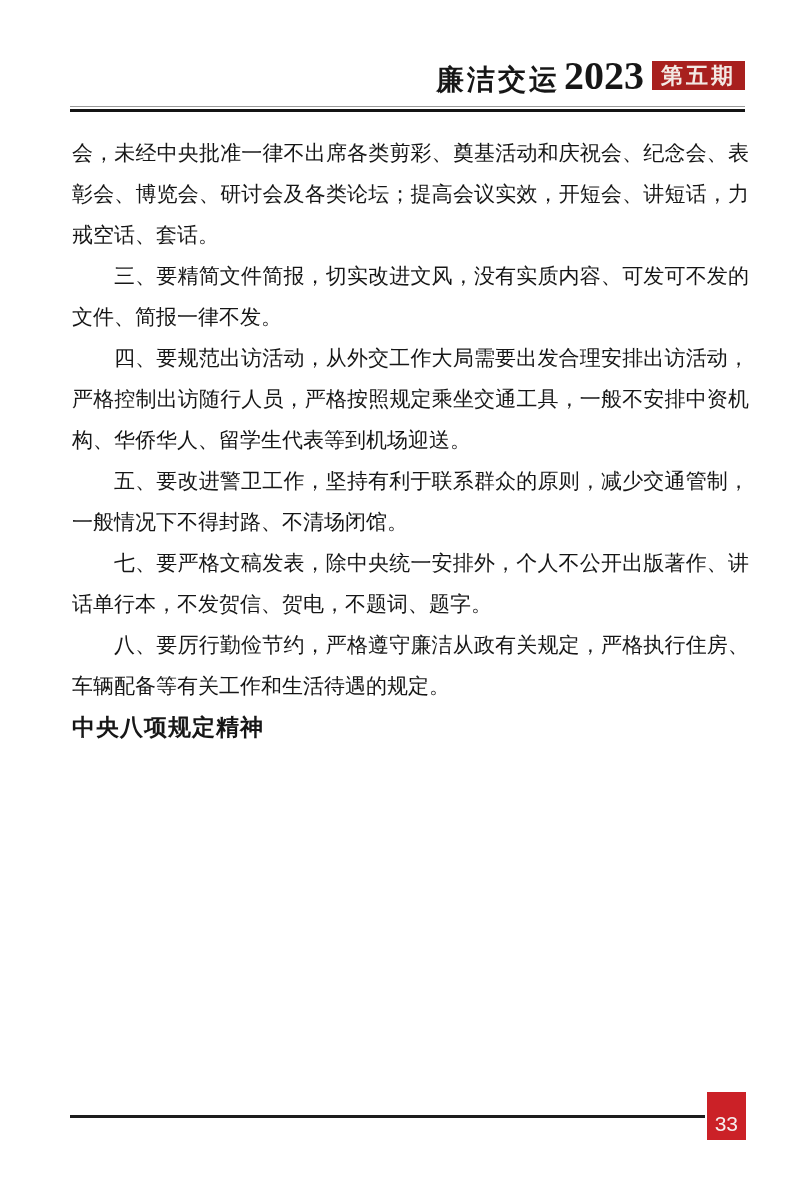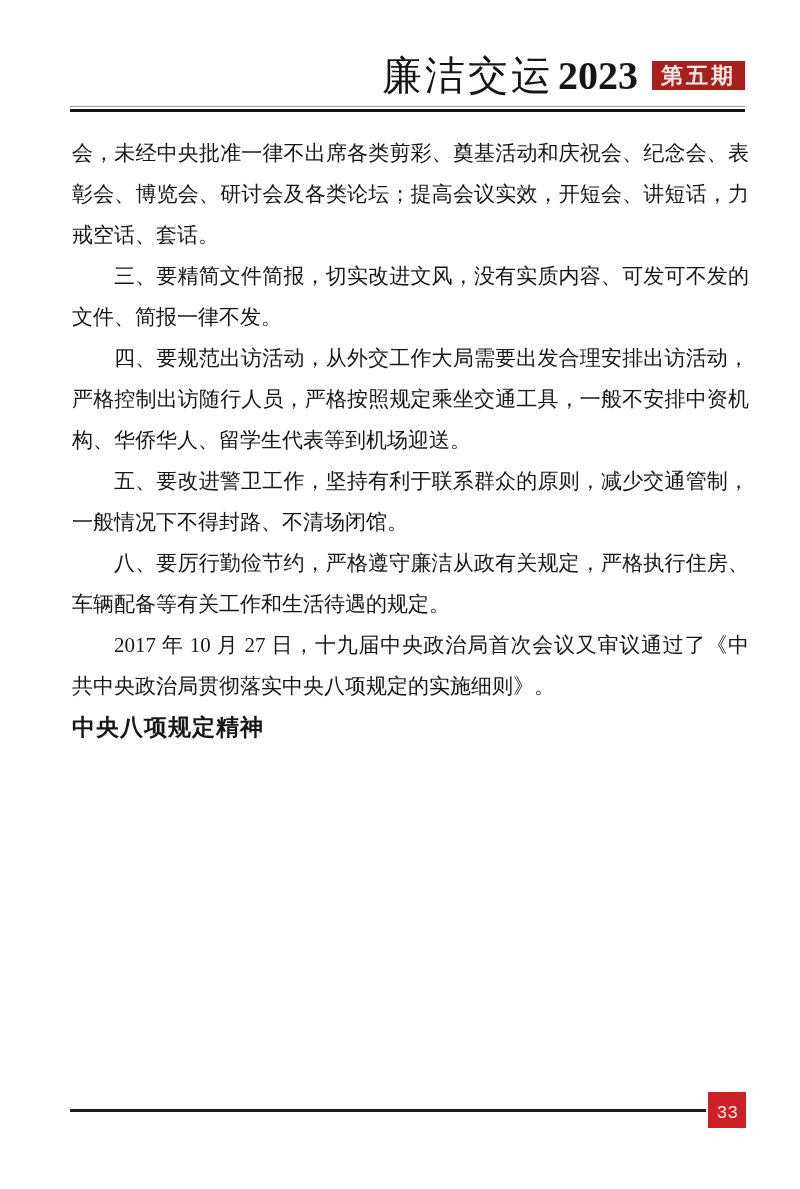--- a/index.html
+++ b/index.html
@@ -4,29 +4,29 @@
 <style>
   html,body { margin:0; padding:0; background:#ffffff; }
   .page {
     position:relative; width:800px; height:1189px; background:#ffffff;
     overflow:hidden; color:#161616;
     font-family:"Liberation Serif","DejaVu Serif",serif;
   }
   
   .masthead { padding-top:56px; text-align:right; padding-right:55px; line-height:1; white-space:nowrap; }
   .masthead-title {
-    font-size:40px; font-weight:normal; letter-spacing:3px;
+    font-size:28px; font-weight:bold; letter-spacing:3px;
     font-family:"Liberation Serif","DejaVu Serif",serif;
   }
   .masthead-year { font-size:40px; font-weight:bold; margin-left:4px;text-align:center; }
   .issue-badge {
     display:inline-block; background:var(--header_badge_red,#a8201e); color:#f3e9e4;
     font-family:"Liberation Sans","DejaVu Sans",sans-serif;
     font-size:22px; font-weight:bold; letter-spacing:3px;
-    padding:4px 9px 3px 9px; margin-left:10px; vertical-align:6px;
+    padding:4px 9px 3px 9px; margin-left:4px; vertical-align:6px;
   }
   .header-rule { margin:10px 55px 0 70px; border-top:1px solid #9a9a9a; }
   .header-rule::after { content:""; display:block; height:3px; background:#141414; margin-top:2px; }
   
   .body-text {
     margin:21px 51px 0 72px;
     font-size:21px; line-height:41px; text-align:justify;
     text-justify:inter-ideograph;
   }
   .body-text p { margin:0; }
@@ -34,44 +34,44 @@
   .section-heading {
     margin:0; font-size:23px; line-height:41px; text-align:left; font-weight:bold;
     font-family:"Liberation Sans","DejaVu Sans",sans-serif;
     letter-spacing:1px;
   }
   
   .footer { position:absolute; left:70px; top:1092px; width:676px; display:flex; align-items:center; }
   .footer-rule { flex:1; height:3px; background:#1c1c1c; }
   .page-badge {
     background:var(--footer_badge_red,#cb2127); color:#f6eeee;
-    font-family:Liberation Mono, monospace;
-    font-size:18px; line-height:1; padding:12px 8px 6px 8px; margin-left:2px;
+    font-family:Liberation Sans, sans-serif;
+    font-size:21px; line-height:1; padding:21px 8px 6px 8px; margin-left:2px;
   }
 </style>
 </head>
 <body>
 
 <div class="page">
 
   <header>
     <div class="masthead">
       <span class="masthead-title">廉洁交运</span><span class="masthead-year">2023</span>
       <span class="issue-badge">第五期</span>
     </div>
     <div class="header-rule"></div>
   </header>
 
   <main class="body-text">
     <p>会，未经中央批准一律不出席各类剪彩、奠基活动和庆祝会、纪念会、表彰会、博览会、研讨会及各类论坛；提高会议实效，开短会、讲短话，力戒空话、套话。</p>
     <p class="indent">三、要精简文件简报，切实改进文风，没有实质内容、可发可不发的文件、简报一律不发。</p>
     <p class="indent">四、要规范出访活动，从外交工作大局需要出发合理安排出访活动，严格控制出访随行人员，严格按照规定乘坐交通工具，一般不安排中资机构、华侨华人、留学生代表等到机场迎送。</p>
     <p class="indent">五、要改进警卫工作，坚持有利于联系群众的原则，减少交通管制，一般情况下不得封路、不清场闭馆。</p>
+    <p class="indent">七、要严格文稿发表，除中央统一安排外，个人不公开出版著作、讲话单行本，不发贺信、贺电，不题词、题字。</p>
     <p class="indent">八、要厉行勤俭节约，严格遵守廉洁从政有关规定，严格执行住房、车辆配备等有关工作和生活待遇的规定。</p>
-    <p class="indent">2017 年 10 月 27 日，十九届中央政治局首次会议又审议通过了《中共中央政治局贯彻落实中央八项规定的实施细则》。</p>
     <h2 class="section-heading">中央八项规定精神</h2>
   </main>
 
   <footer class="footer">
     <div class="footer-rule"></div>
     <span class="page-badge">33</span>
   </footer>
 
 </div>
 

